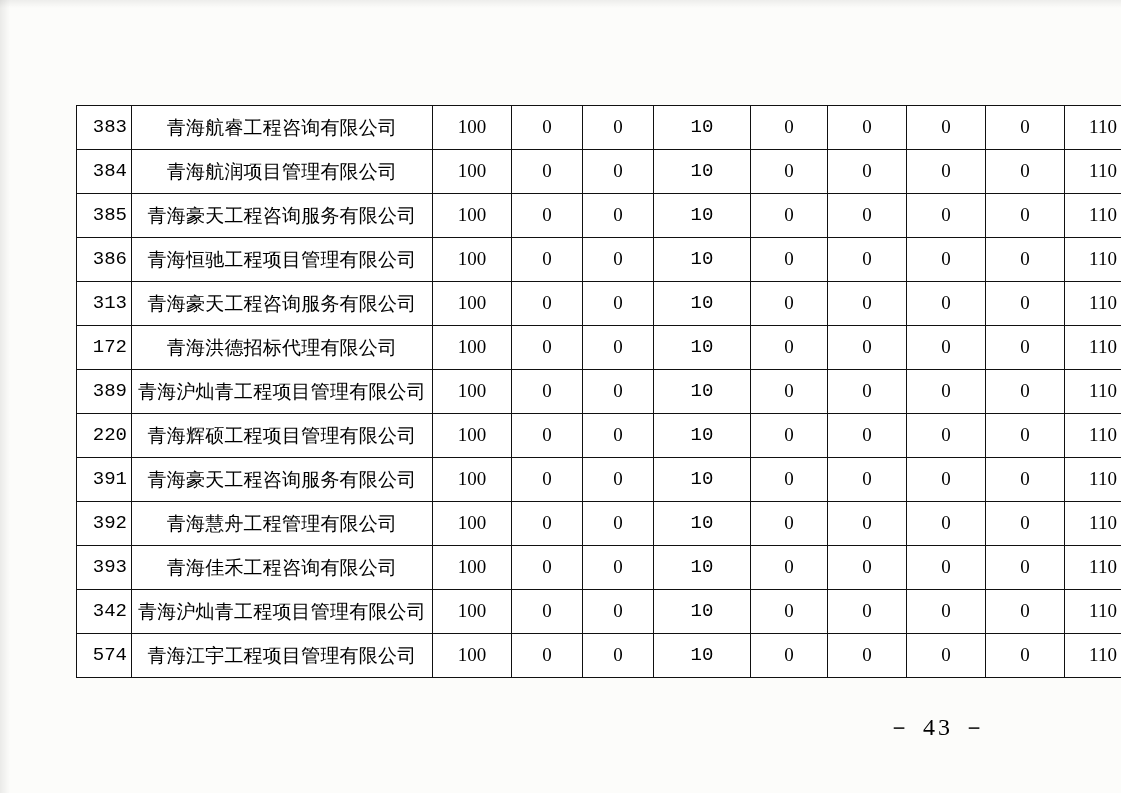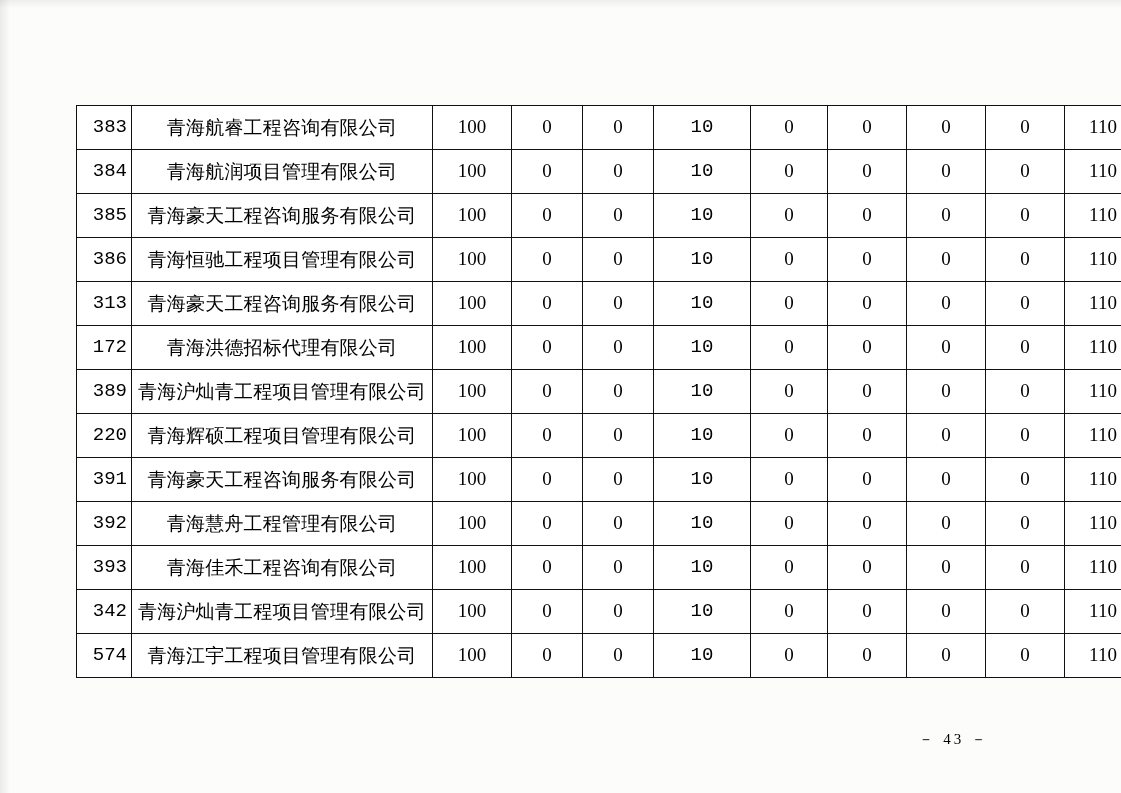--- a/index.html
+++ b/index.html
@@ -73,22 +73,22 @@
   td.c3 { width: 88px; font-family: Liberation Mono, monospace; }
   td.c4 { width: 68px; }
   td.c5 { width: 70px; }
   td.c6 { width: 70px; }
   td.c7 { width: 70px; }
   td.c8 { width: 68px; }
 
   .page-number {
     position: absolute;
     right: 132px;
-    bottom: 44px;
-    font-size: 15px;
+    bottom: 50px;
+    font-size: 24px;
     letter-spacing: 3px;
     font-family: "Liberation Serif", "DejaVu Serif", serif;
   }
   .edge-shadow-left {
     position: absolute;
     left: 0; top: 0;
     width: 10px; height: 793px;
     background: linear-gradient(to right, rgba(0,0,0,0.07), rgba(0,0,0,0));
     pointer-events: none;
   }

